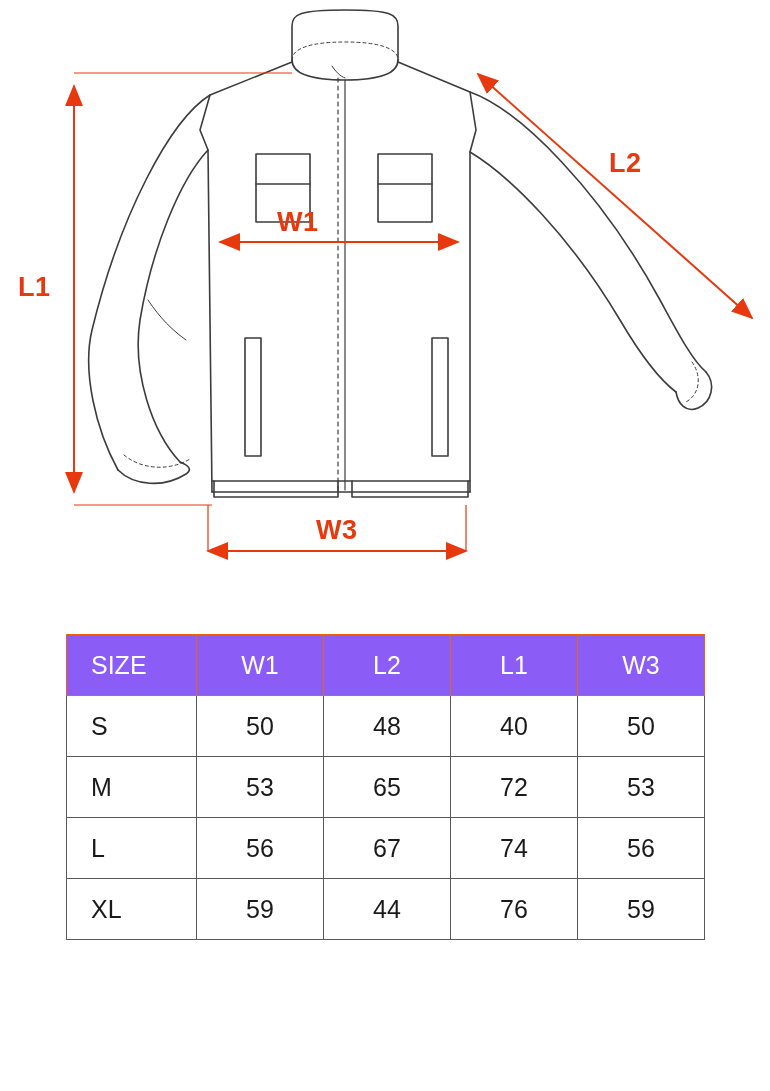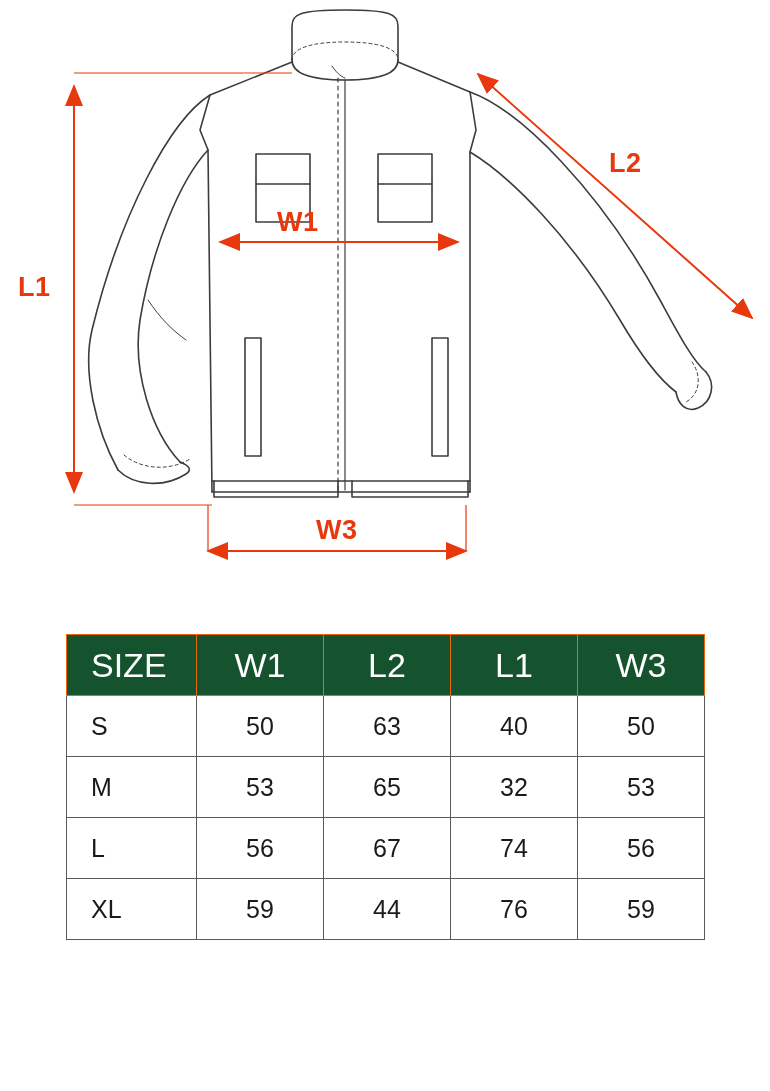--- a/index.html
+++ b/index.html
@@ -41,25 +41,25 @@
     border:1px solid #595959;
     height:58px;
     text-align:center;
     vertical-align:middle;
     font-size:25px;
     font-weight:normal;
     color:#1a1a1a;
     font-family:"Liberation Sans", sans-serif;
   }
   #size-table thead th{
-    background:#14532d;
+    background:#8b5cf6;
     color:#ffffff;
     font-weight:normal;
     border:1px solid #ec6608;
-    font-size:34px;
+    font-size:25px;
   }
   #size-table thead th.first{ text-align:left; padding-left:24px; }
   #size-table tbody td.first{ text-align:left; padding-left:24px; }
   #size-table col.c0{width:130px;}
   #size-table col.c1{width:127px;}
   #size-table col.c2{width:127px;}
   #size-table col.c3{width:127px;}
   #size-table col.c4{width:127px;}
 </style>
 </head>
@@ -157,29 +157,29 @@
         <th>W1</th>
         <th>L2</th>
         <th>L1</th>
         <th>W3</th>
       </tr>
     </thead>
     <tbody>
       <tr>
         <td class="first">S</td>
         <td>50</td>
-        <td>63</td>
+        <td>48</td>
         <td>40</td>
         <td>50</td>
       </tr>
       <tr>
         <td class="first">M</td>
         <td>53</td>
         <td>65</td>
-        <td>32</td>
+        <td>72</td>
         <td>53</td>
       </tr>
       <tr>
         <td class="first">L</td>
         <td>56</td>
         <td>67</td>
         <td>74</td>
         <td>56</td>
       </tr>
       <tr>

